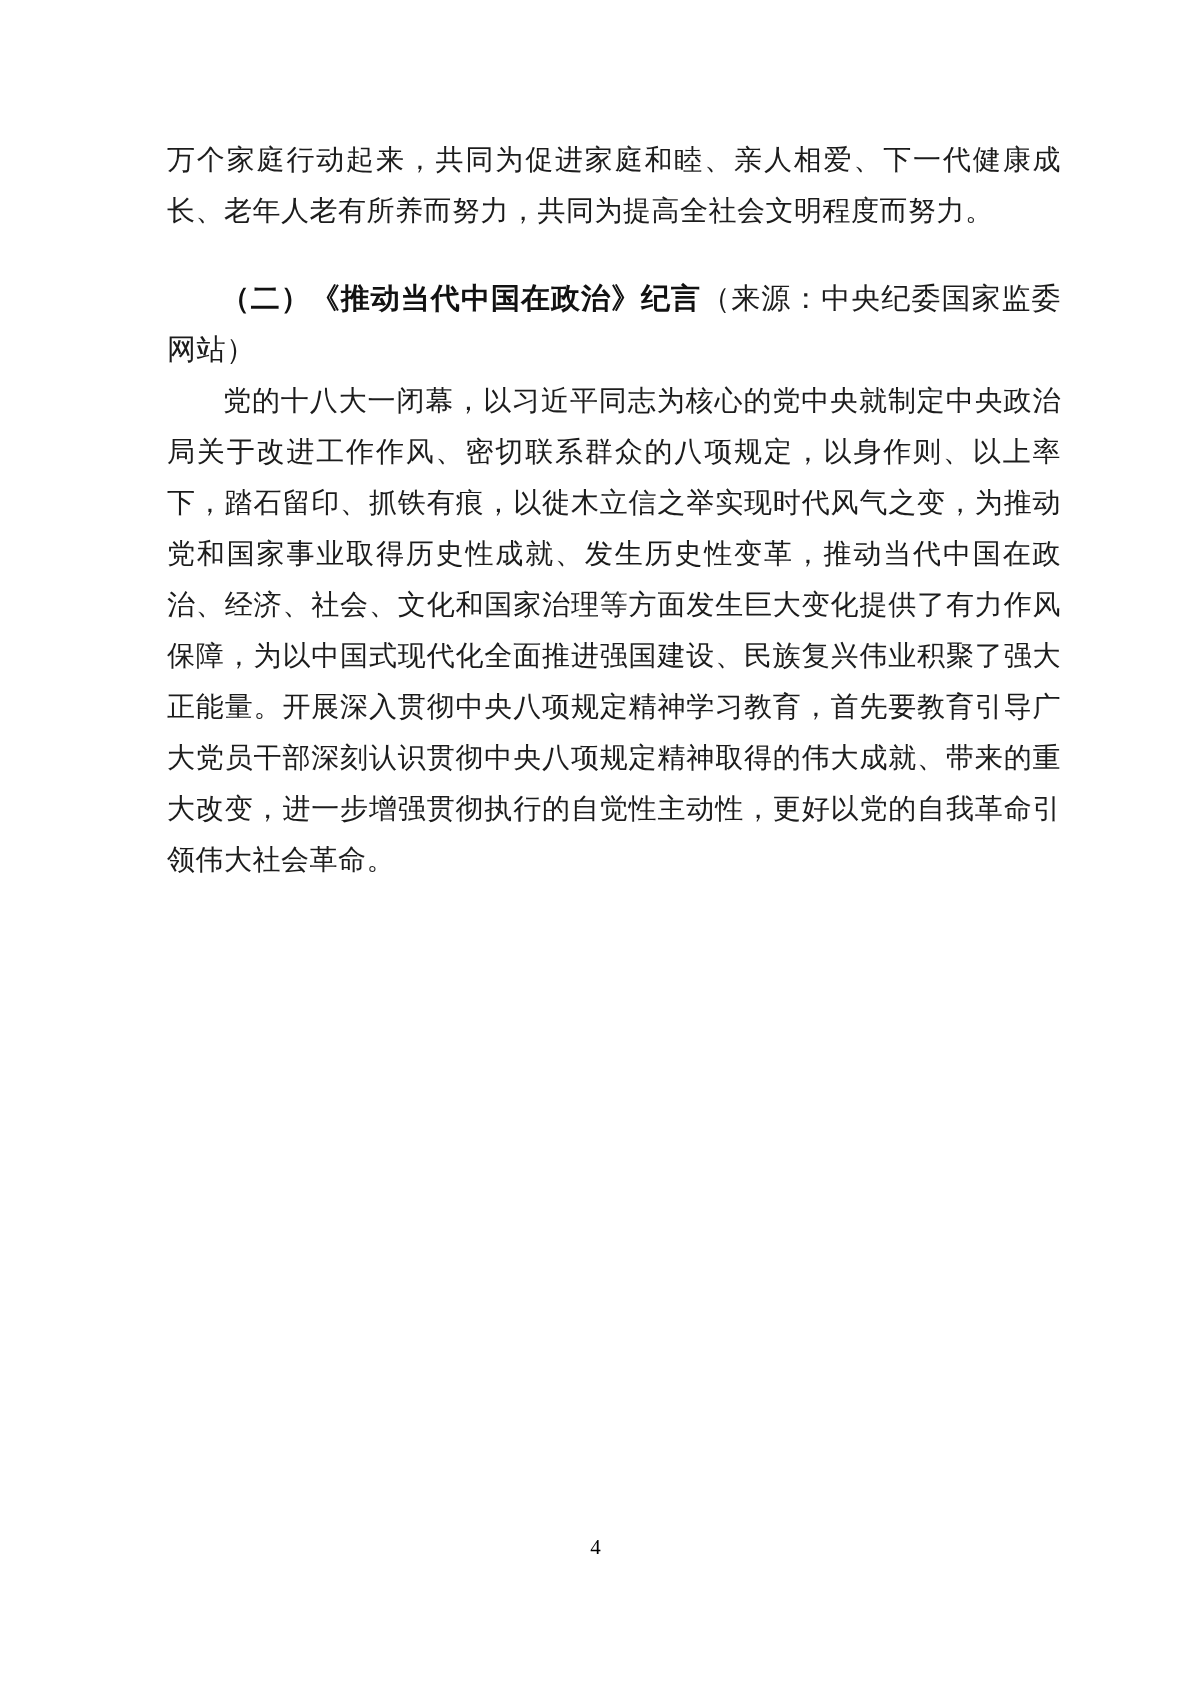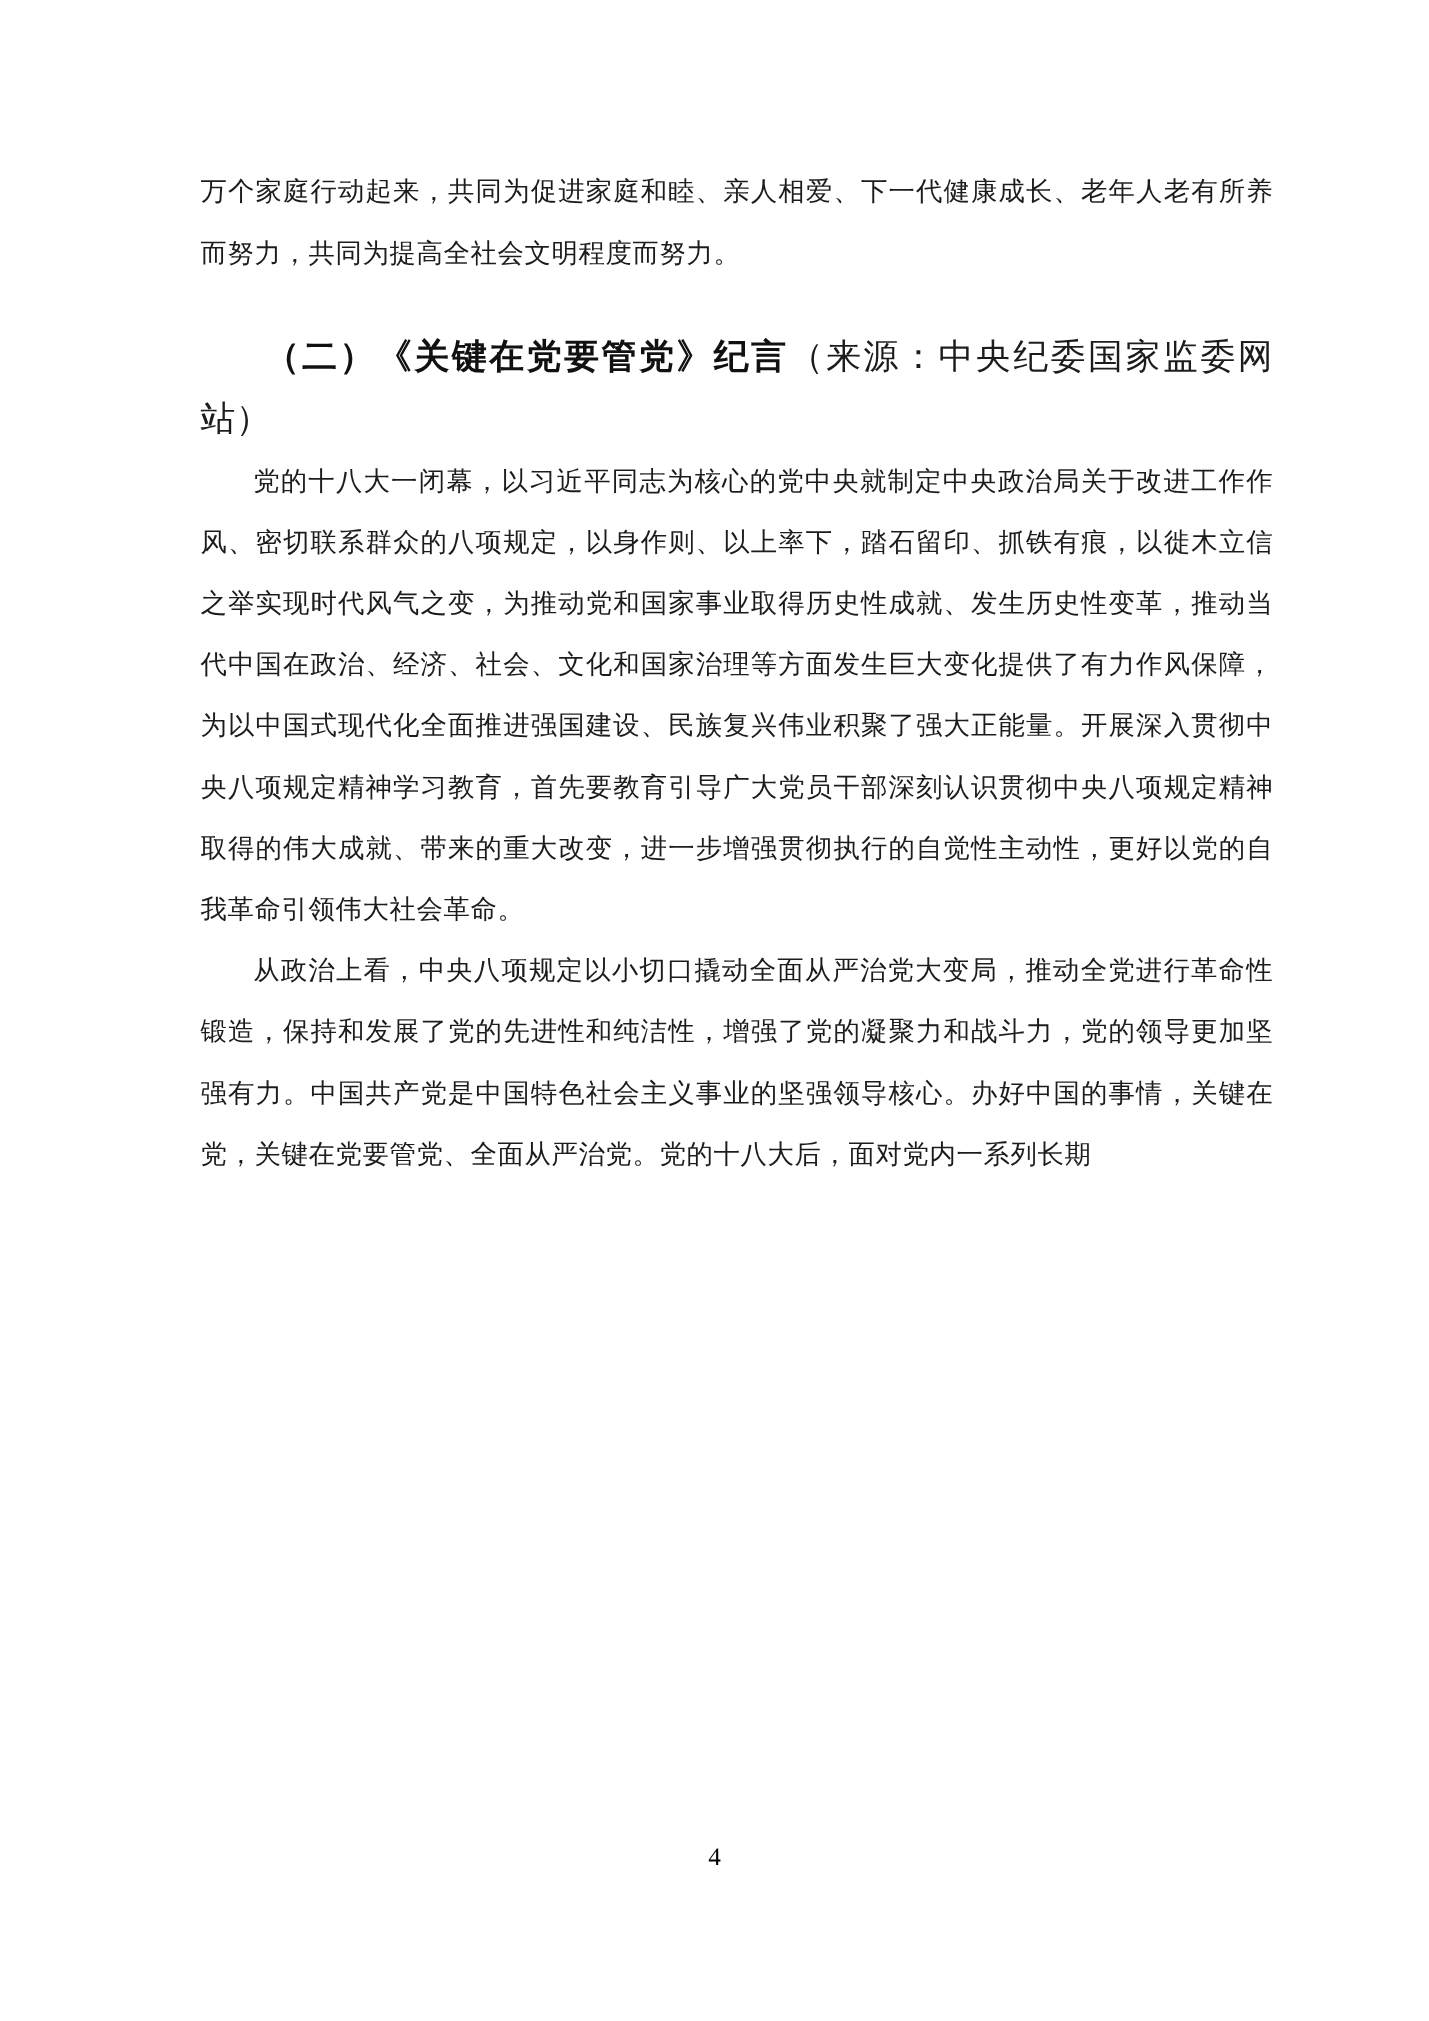--- a/index.html
+++ b/index.html
@@ -18,21 +18,21 @@
     box-sizing: border-box;
   }
   .doc-content {
     position: absolute;
     left: 167px;
     top: 134px;
     width: 894px;
   }
   .doc-para {
     margin: 0;
-    font-size: 22px;
+    font-size: 28px;
     line-height: 51px;
     letter-spacing: 0.5px;
     text-align: justify;
     text-justify: inter-character;
     word-break: break-all;
     color: #1c1c1c;
   }
   .doc-para.indent {
     text-indent: 2em;
   }
@@ -69,25 +69,24 @@
 </head>
 <body>
 
 <div class="page">
 
   <div class="doc-content">
 
     <p class="doc-para">万个家庭行动起来，共同为促进家庭和睦、亲人相爱、下一代健康成长、老年人老有所养而努力，共同为提高全社会文明程度而努力。</p>
 
 
-    <p class="section-heading"><span class="heading-title">（二）《关键在党要管党》纪言</span><span class="heading-source">（来源：中央纪委国家监委网站）</span></p>
+    <p class="section-heading"><span class="heading-title">（二）《推动当代中国在政治》纪言</span><span class="heading-source">（来源：中央纪委国家监委网站）</span></p>
 
     <p class="doc-para indent">党的十八大一闭幕，以习近平同志为核心的党中央就制定中央政治局关于改进工作作风、密切联系群众的八项规定，以身作则、以上率下，踏石留印、抓铁有痕，以徙木立信之举实现时代风气之变，为推动党和国家事业取得历史性成就、发生历史性变革，推动当代中国在政治、经济、社会、文化和国家治理等方面发生巨大变化提供了有力作风保障，为以中国式现代化全面推进强国建设、民族复兴伟业积聚了强大正能量。开展深入贯彻中央八项规定精神学习教育，首先要教育引导广大党员干部深刻认识贯彻中央八项规定精神取得的伟大成就、带来的重大改变，进一步增强贯彻执行的自觉性主动性，更好以党的自我革命引领伟大社会革命。</p>
 
-    <p class="doc-para indent">从政治上看，中央八项规定以小切口撬动全面从严治党大变局，推动全党进行革命性锻造，保持和发展了党的先进性和纯洁性，增强了党的凝聚力和战斗力，党的领导更加坚强有力。中国共产党是中国特色社会主义事业的坚强领导核心。办好中国的事情，关键在党，关键在党要管党、全面从严治党。党的十八大后，面对党内一系列长期</p>
 
   </div>
 
   <div class="page-footer">
     <span>4</span>
   </div>
 
 </div>
 
 </body></html>

